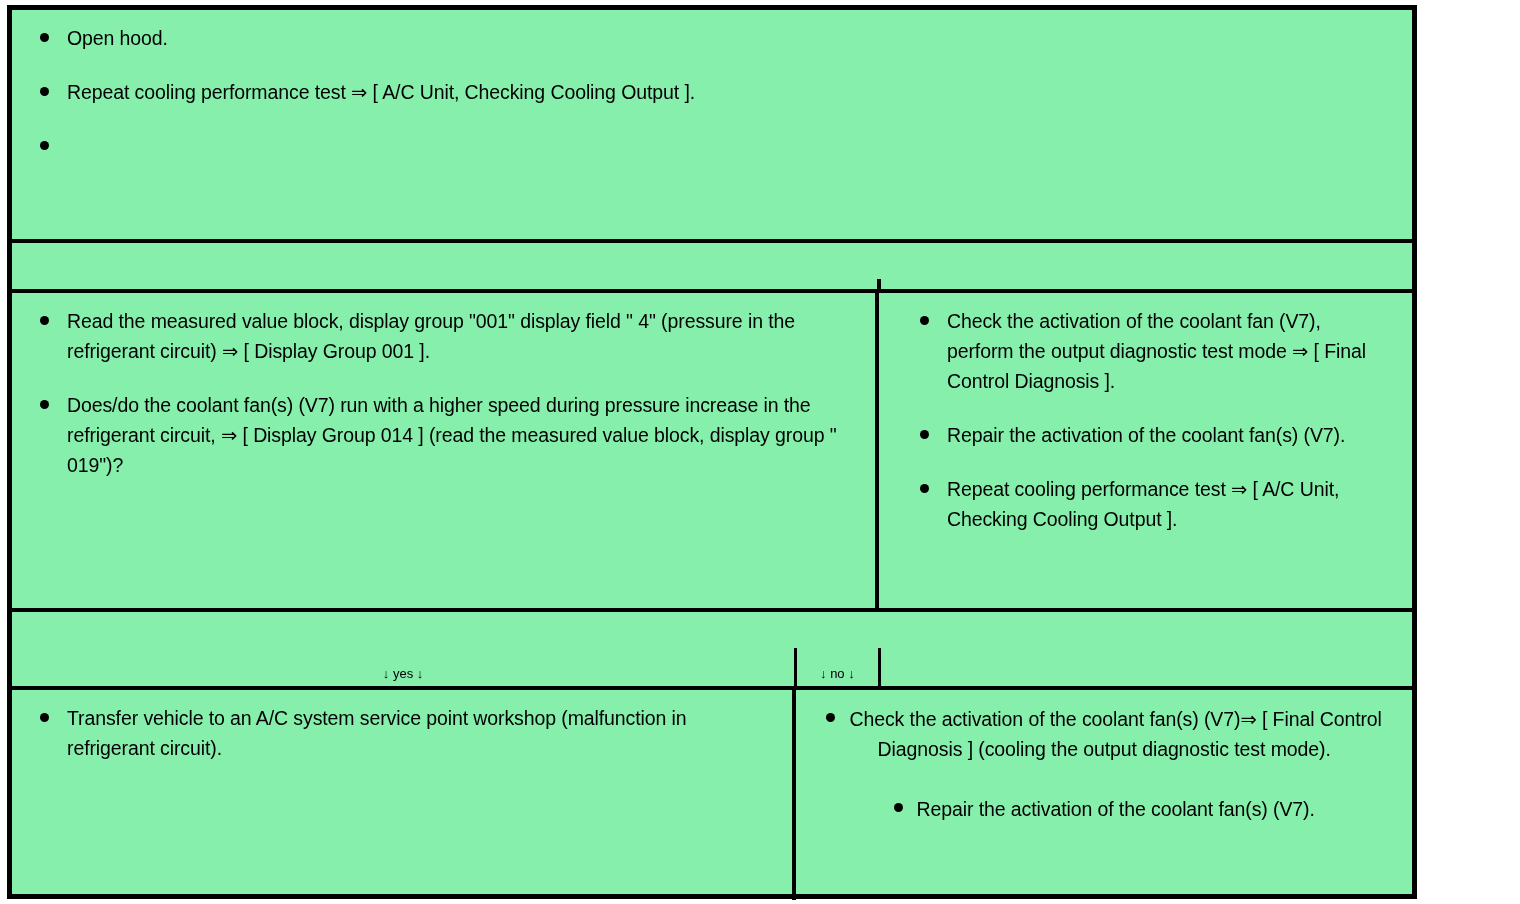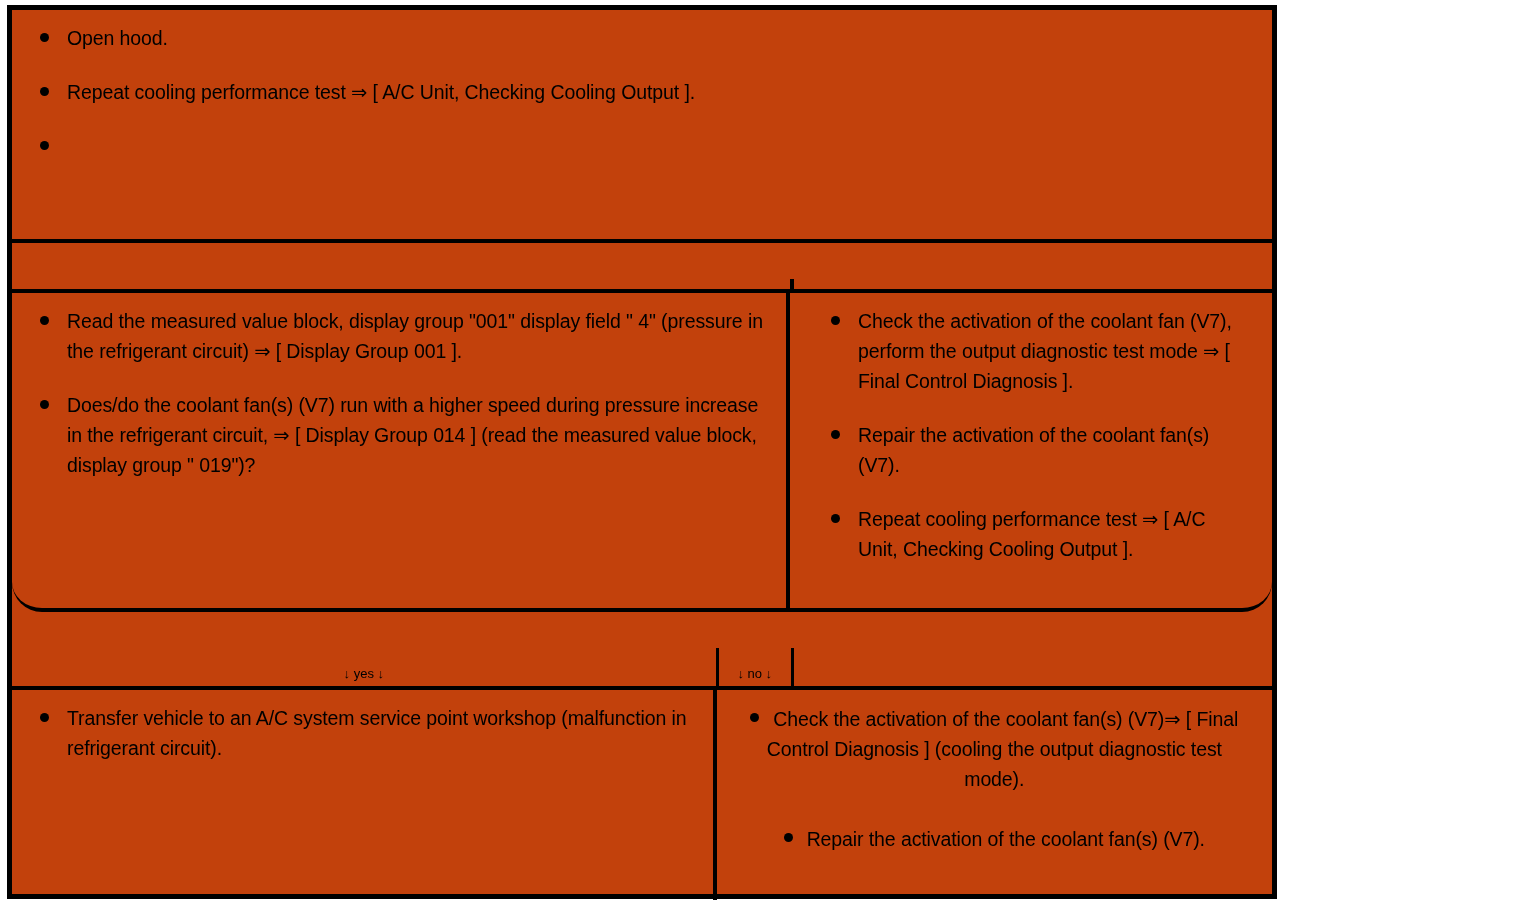--- a/index.html
+++ b/index.html
@@ -19,25 +19,25 @@
     box-sizing: border-box;
     background: #ffffff;
     overflow: hidden;
   }
 
   
   .flow-table {
     position: absolute;
     left: 7px;
     top: 5px;
-    width: 1270px;
+    width: 1410px;
     height: 894px;
     box-sizing: border-box;
     border: 5px solid #000000;
-    background: #c2410c;
+    background: #86efac;
   }
 
   .row {
     position: relative;
     display: flex;
     box-sizing: border-box;
     width: 100%;
   }
   .row-rule {
     border-bottom: 4px solid #000000;
@@ -51,21 +51,21 @@
   .cell-div {
     border-right: 4px solid #000000;
   }
   .cell-div-thin {
     border-right: 3px solid #000000;
   }
 
   
   .r-intro   { height: 233px; }
   .r-hdr1    { height: 50px; }
-  .r-body1   { height: 319px; border-radius: 30px; }
+  .r-body1   { height: 319px; }
   .r-hdr2    { height: 78px; }
   .r-body2   { height: 210px; }
 
   
   ul.bullets {
     list-style: none;
     margin: 0;
     padding: 0;
   }
   ul.bullets > li {

